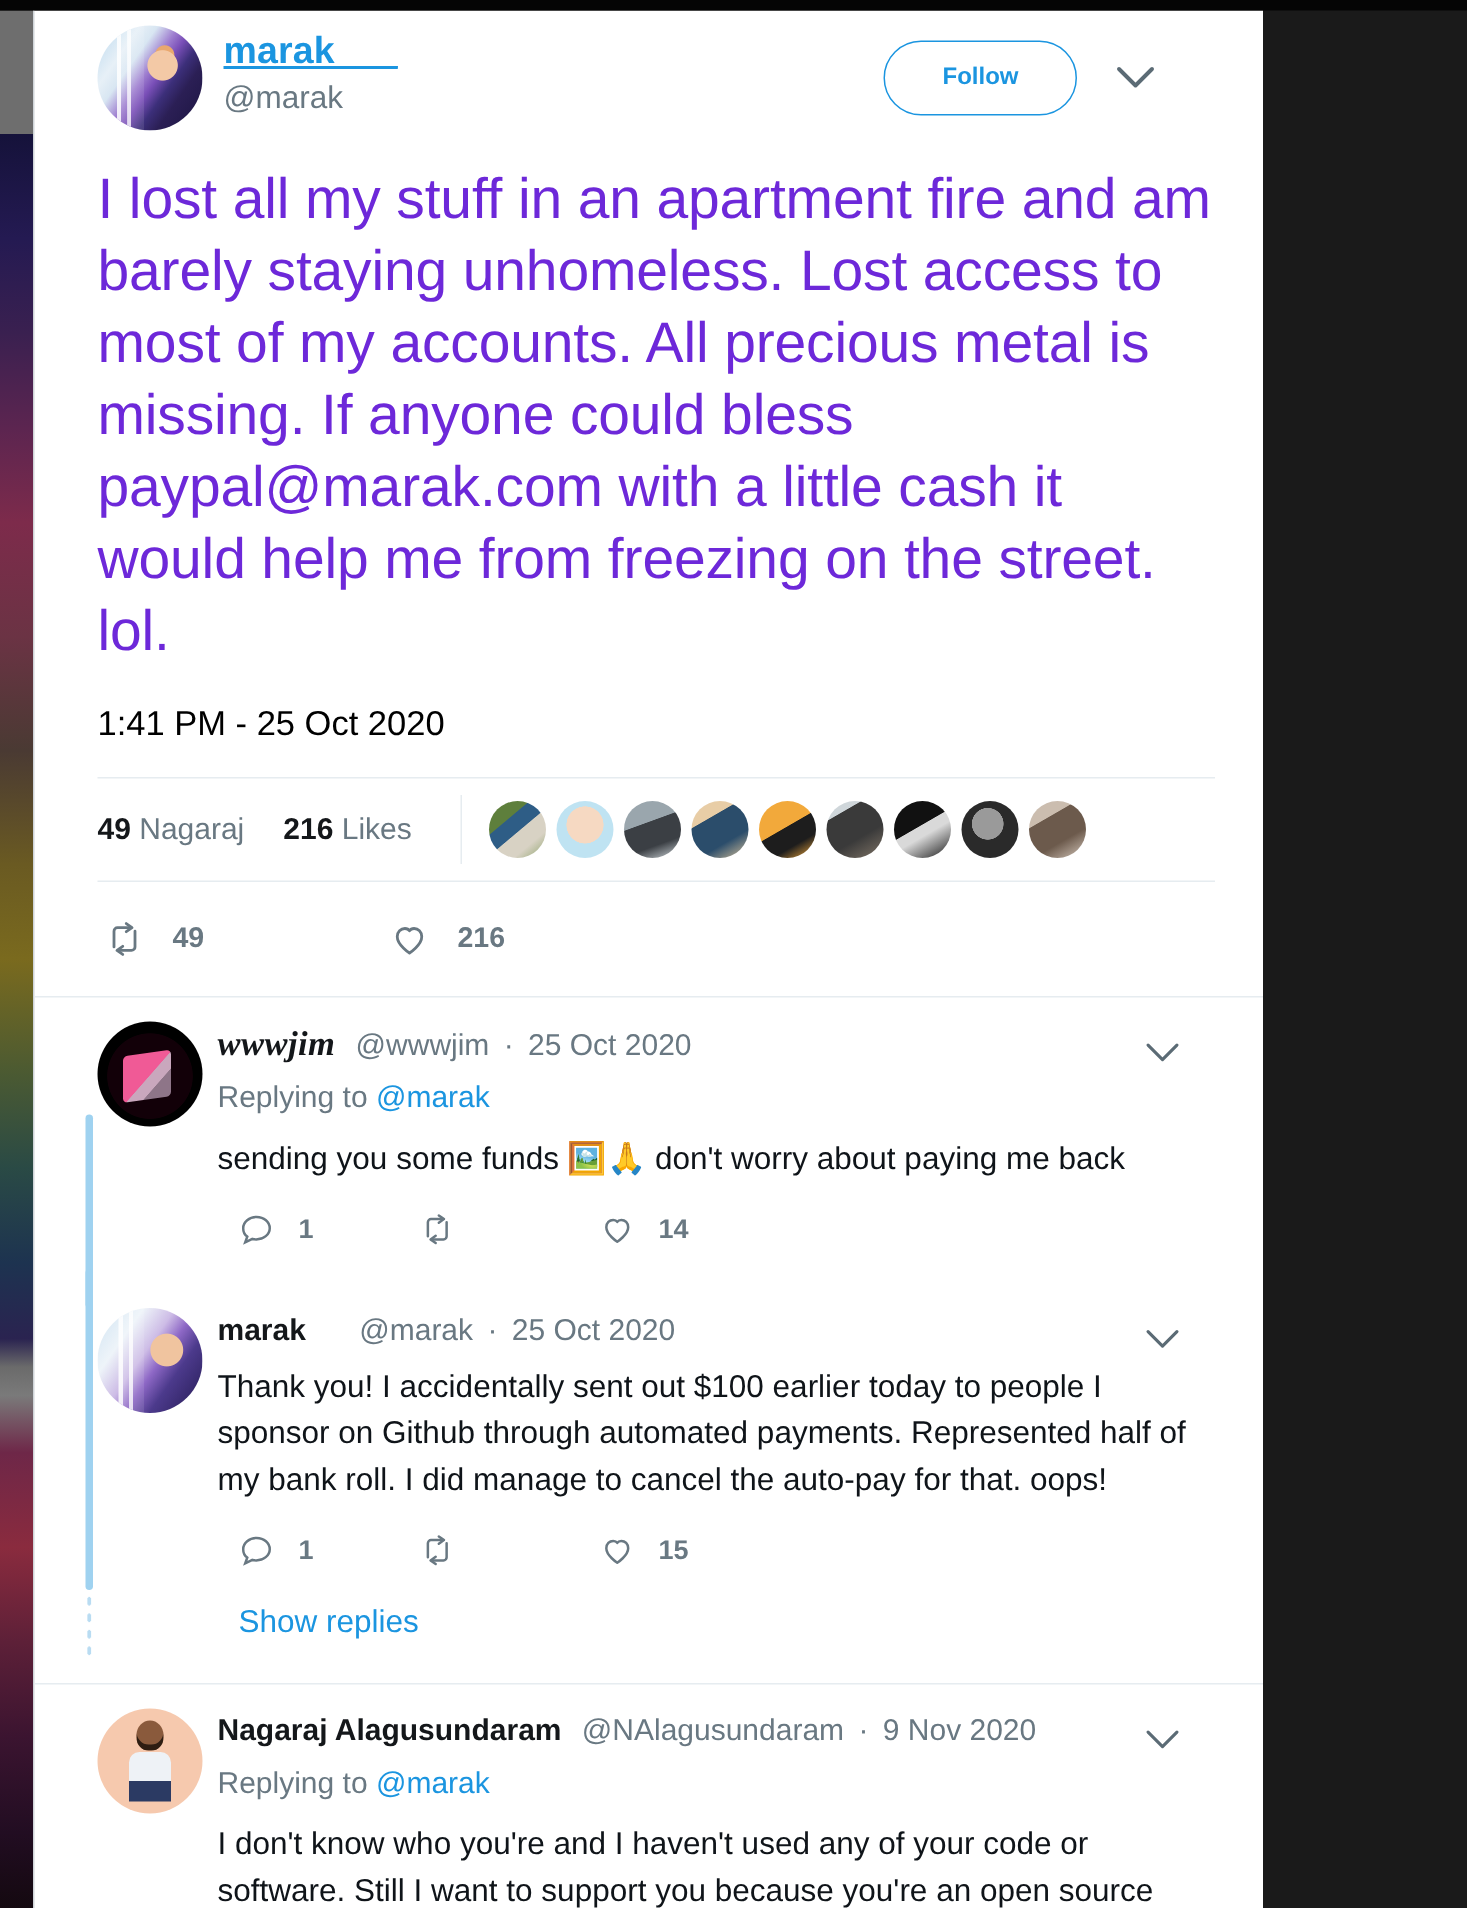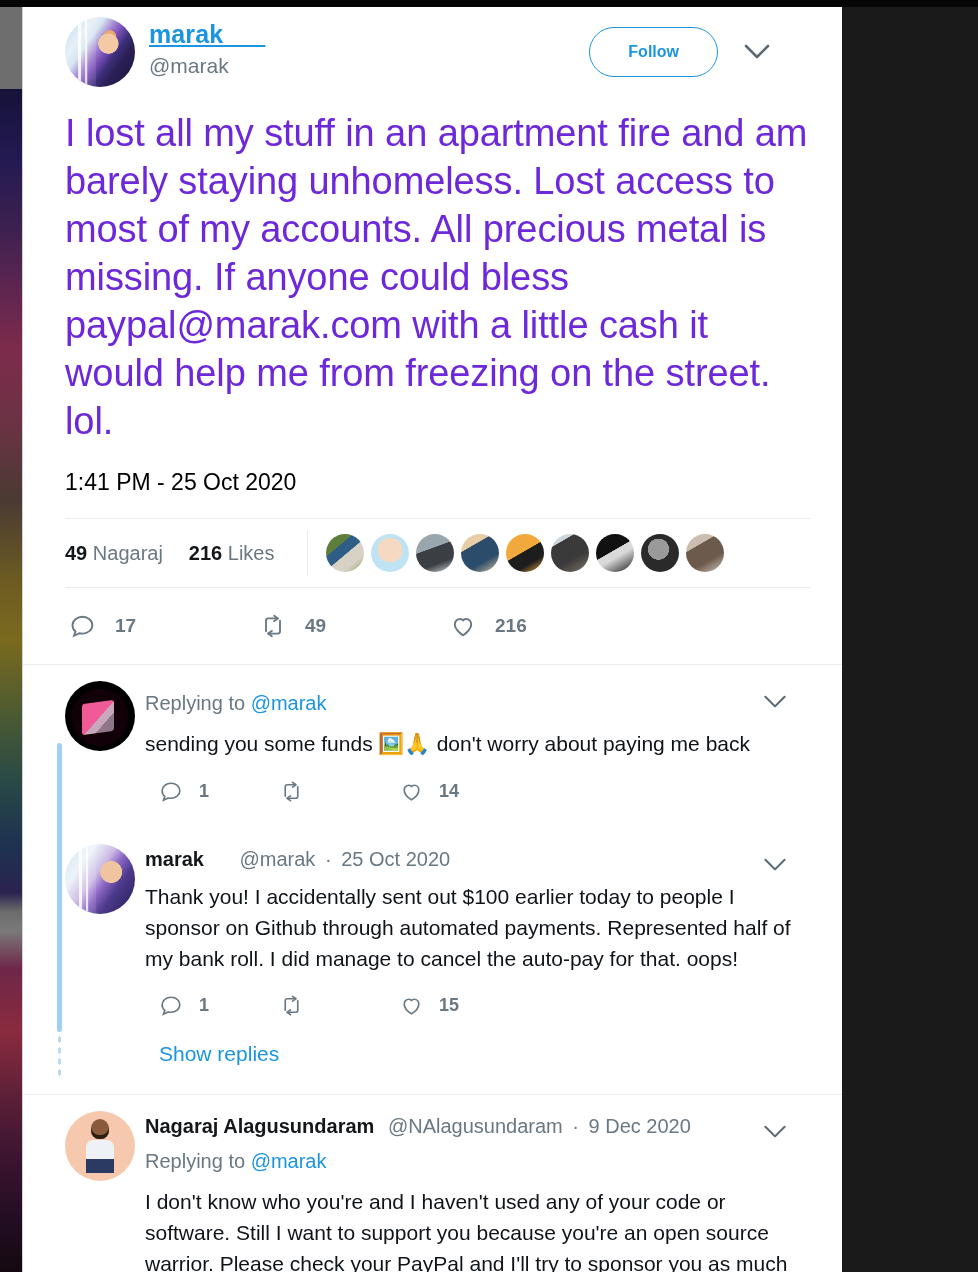--- a/index.html
+++ b/index.html
@@ -444,28 +444,20 @@
           <span class="fp fp4"></span>
           <span class="fp fp5"></span>
           <span class="fp fp6"></span>
           <span class="fp fp7"></span>
           <span class="fp fp8"></span>
           <span class="fp fp9"></span>
         </div>
       </div>
 
       <div class="actionbar">
-        <div class="action a-reply">
-          <span>
-            <svg width="28" height="28" viewBox="0 0 24 24">
-              <path d="M20 11.3c0 4-3.9 7.2-8.6 7.2-.9 0-1.7-.1-2.5-.3l-4.6 2.2 1.3-3.7C3.8 15.4 3 13.5 3 11.3 3 7.3 6.9 4.1 11.6 4.1S20 7.3 20 11.3z" fill="none" stroke="#697882" stroke-width="1.6"></path>
-            </svg>
-          </span>
-          <span class="cnt">17</span>
-        </div>
         <div class="action a-rt">
           <span>
             <svg width="28" height="28" viewBox="0 0 24 24">
               <path d="M6 16.5V7.5a2 2 0 0 1 2-2h7" fill="none" stroke="#697882" stroke-width="1.6" stroke-linecap="round"></path>
               <path d="M13 3.2 16.3 5.5 13 7.8" fill="none" stroke="#697882" stroke-width="1.6" stroke-linecap="round" stroke-linejoin="round"></path>
               <path d="M18 7.5v9a2 2 0 0 1-2 2H9" fill="none" stroke="#697882" stroke-width="1.6" stroke-linecap="round"></path>
               <path d="M11 16.2 7.7 18.5 11 20.8" fill="none" stroke="#697882" stroke-width="1.6" stroke-linecap="round" stroke-linejoin="round"></path>
             </svg>
           </span>
           <span class="cnt">49</span>
@@ -482,20 +474,26 @@
     </div>
 
     <div class="replies">
 
       <div class="reply">
         <div class="thread-line"></div>
         <div class="avcol">
           <div class="avatar avatar-reply av-wwwjim"></div>
         </div>
         <div class="reply-content">
+          <div class="reply-head">
+            <span class="rname rname-serif">wwwjim</span>
+            <span class="rhandle">@wwwjim</span>
+            <span class="rdot">·</span>
+            <span class="rhandle">25 Oct 2020</span>
+          </div>
           <div class="replying-to">
             <span>Replying to</span>
             <span class="at">@marak</span>
           </div>
           <div class="reply-text">
             <span>sending you some funds</span>
             <span class="emj">🖼️🙏</span>
             <span>don't worry about paying me back</span>
           </div>
           <div class="reply-actions">
@@ -589,21 +587,21 @@
 
       <div class="reply sep">
         <div class="avcol">
           <div class="avatar avatar-reply av-nagaraj"></div>
         </div>
         <div class="reply-content">
           <div class="reply-head">
             <span class="rname">Nagaraj Alagusundaram</span>
             <span class="rhandle">@NAlagusundaram</span>
             <span class="rdot">·</span>
-            <span class="rhandle">9 Dec 2020</span>
+            <span class="rhandle">9 Nov 2020</span>
           </div>
           <div class="replying-to">
             <span>Replying to</span>
             <span class="at">@marak</span>
           </div>
           <div class="reply-text">
             <span>I don't know who you're and I haven't used any of your code or software. Still I want to support you because you're an open source warrior. Please check your PayPal and I'll try to sponsor you as much as I could afford. Keep up the good work.</span>
             <span class="emj">👍☺️</span>
           </div>
         </div>

